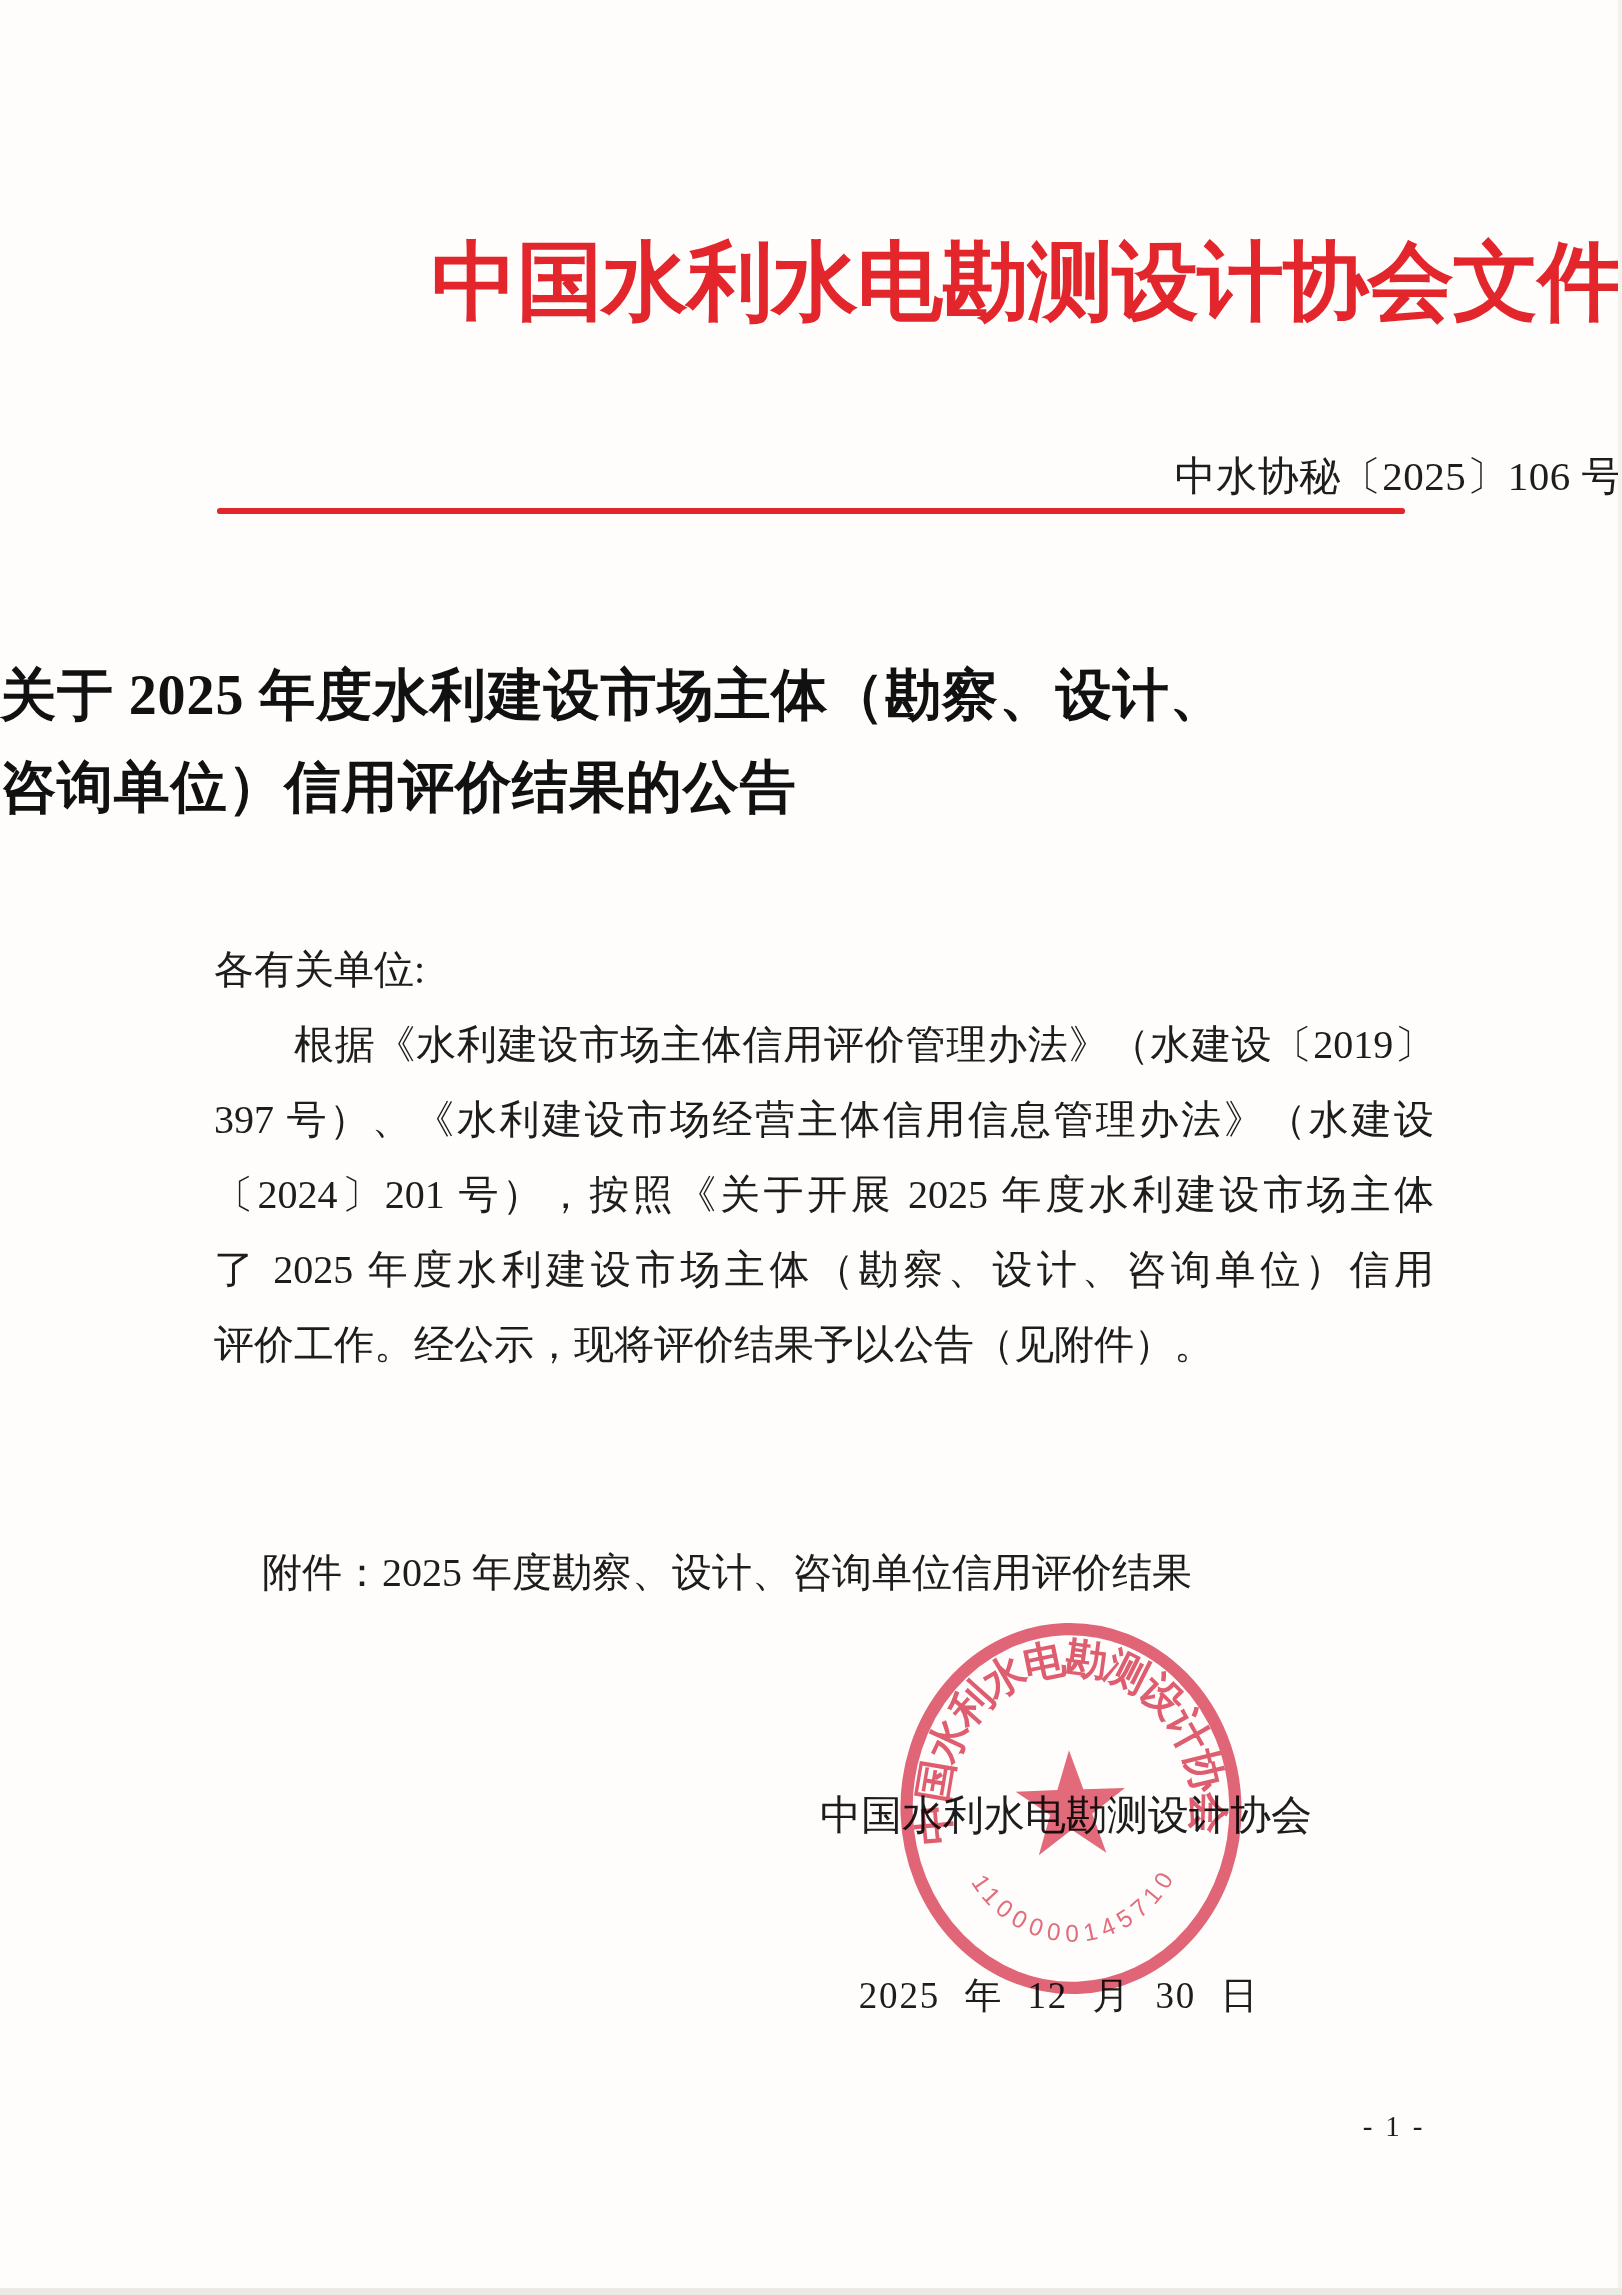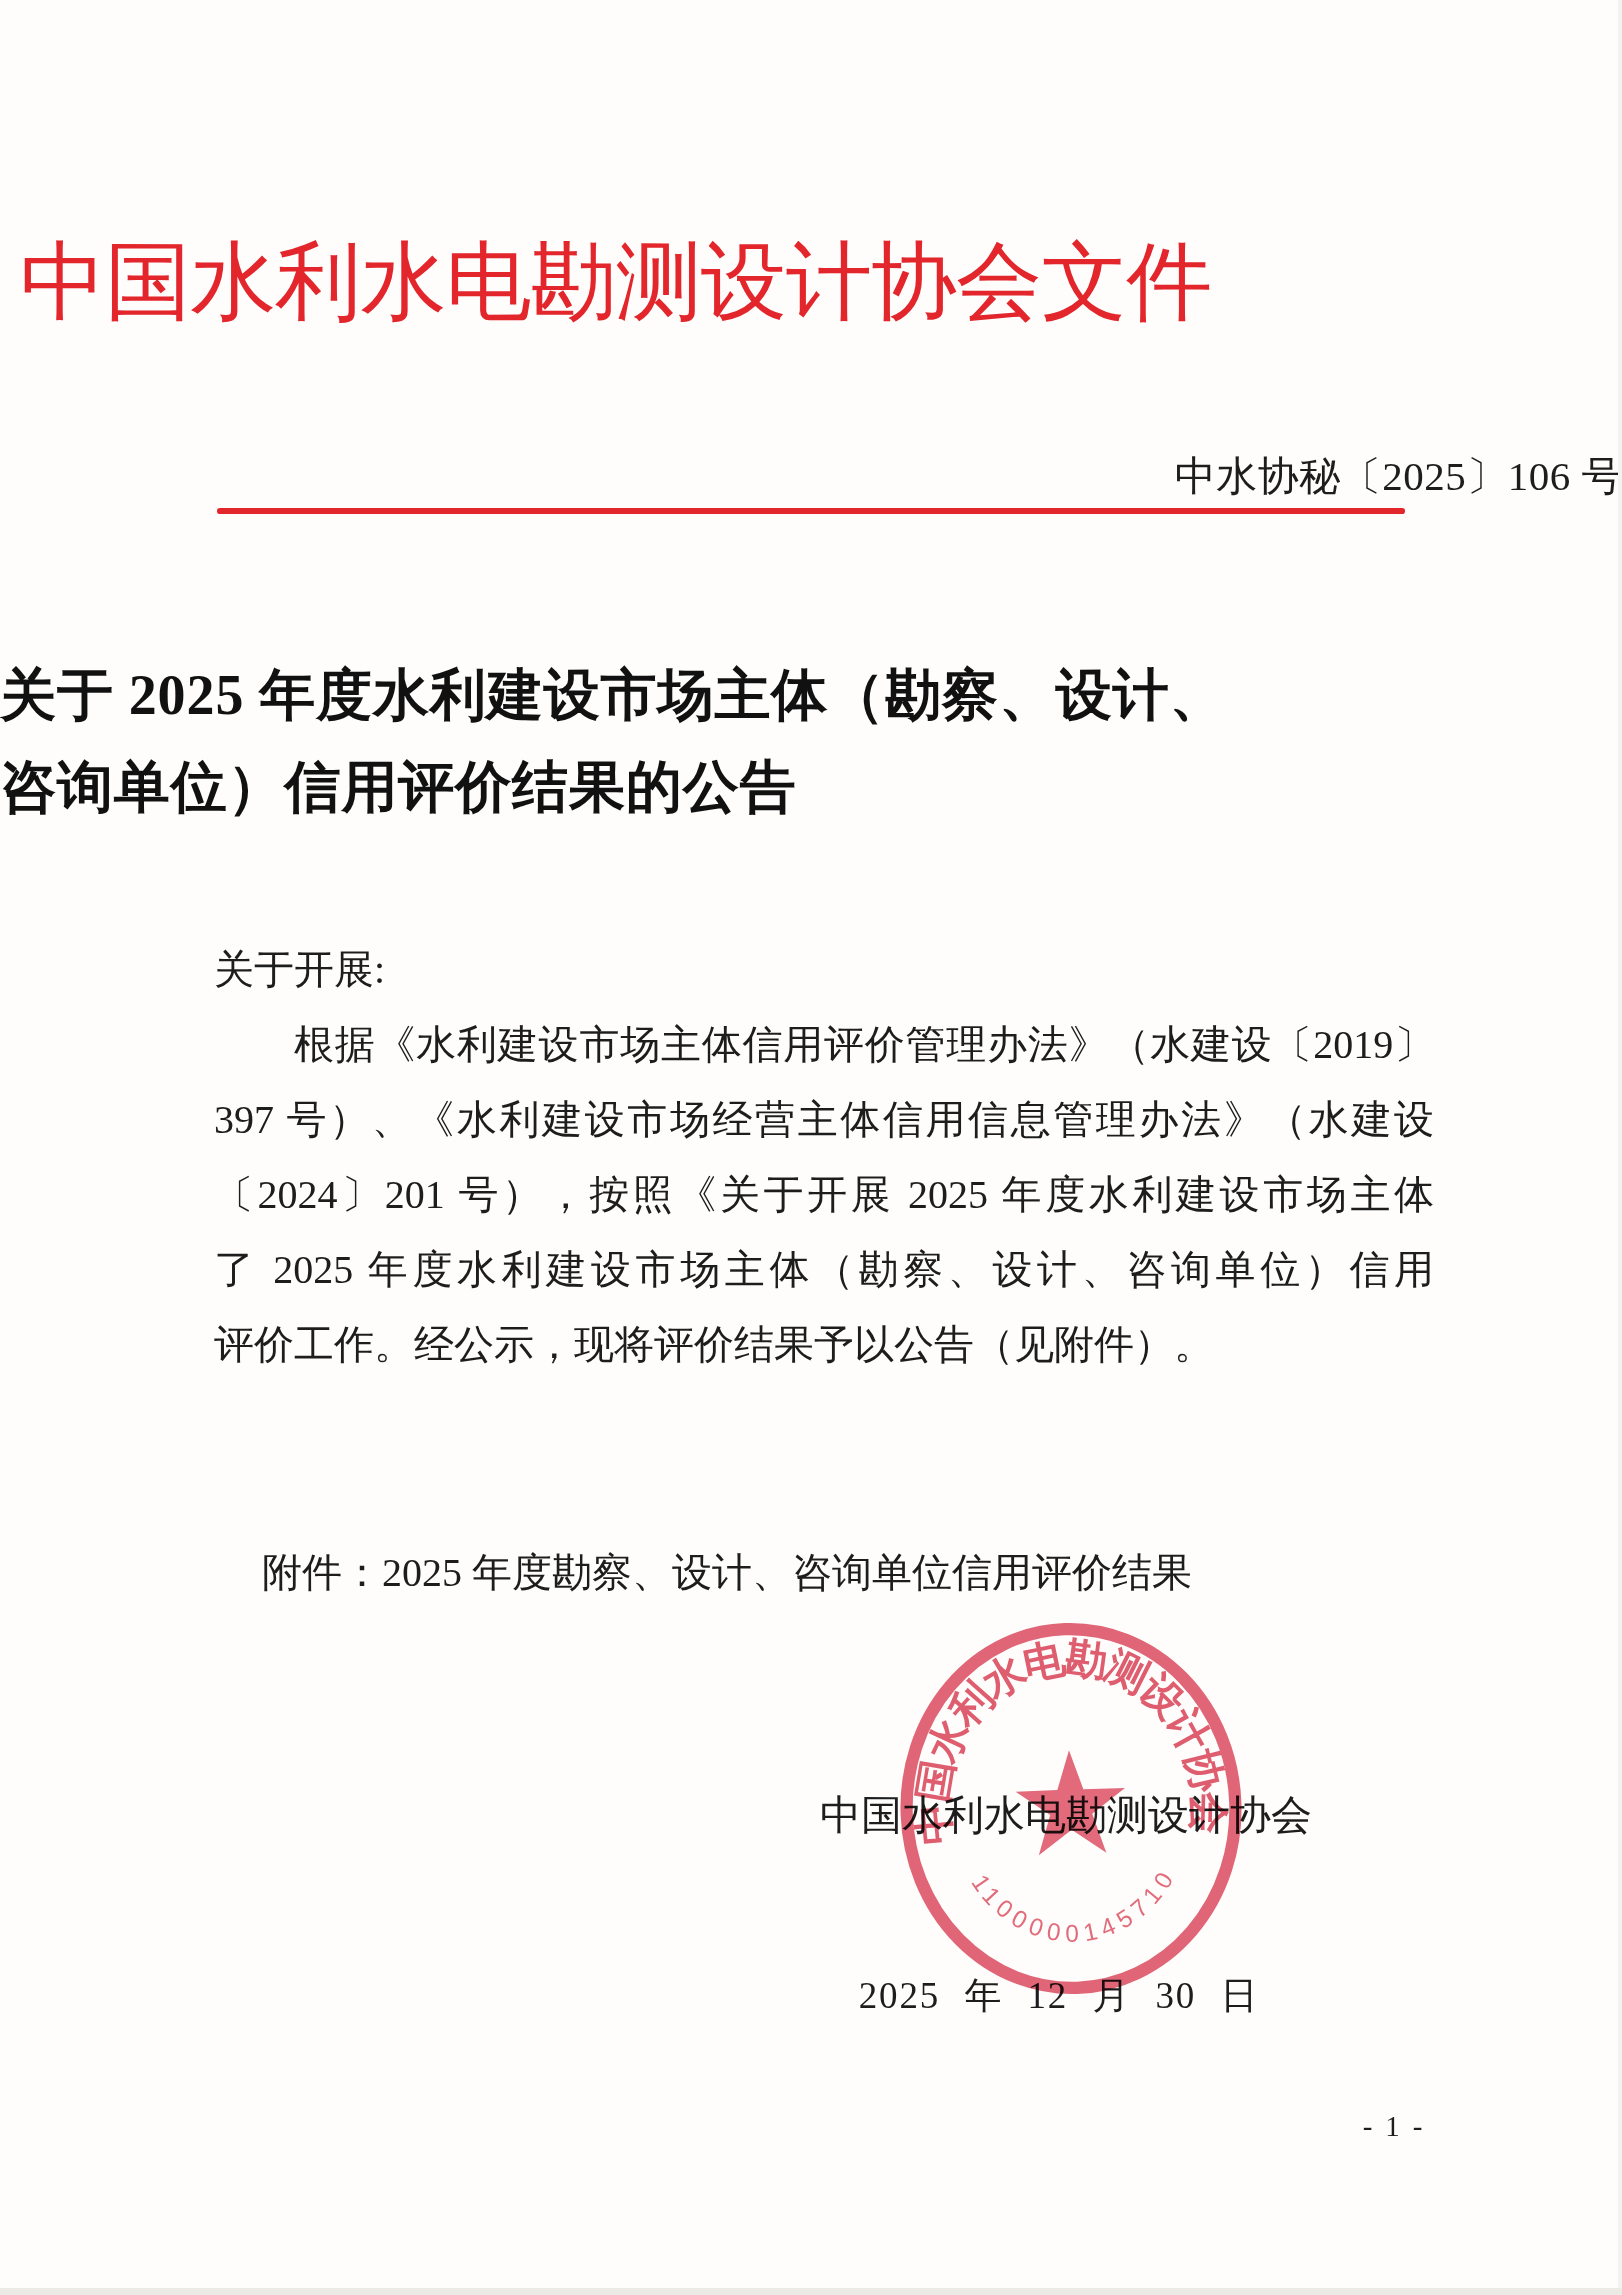--- a/index.html
+++ b/index.html
@@ -13,22 +13,22 @@
     background: #fefdfc;
     font-family: "Liberation Serif", "DejaVu Serif", serif;
     color: var(--text-black);
     overflow: hidden;
     position: relative;
   }
   .page { position: absolute; inset: 0; }
 
   .header-title {
     position: absolute; top: 239px; left: 0; right: 0;
-    text-align: left;
-    font-size: 86px; font-weight: normal;
+    text-align: right;
+    font-size: 86px; font-weight: bold;
     letter-spacing: -0.9px;
     line-height: 1;
     color: var(--header-red);
     white-space: nowrap;
     padding-left: 20px;
   }
   .doc-number {
     position: absolute; top: 456px; left: 0; right: 0;
     text-align: right;
     font-size: 41px; line-height: 1;
@@ -134,21 +134,21 @@
   <div class="doc-number">中水协秘〔2025〕106 号</div>
 
   <div class="red-line"></div>
 
   <div class="doc-title">
     <div>关于 2025 年度水利建设市场主体（勘察、设计、</div>
     <div>咨询单位）信用评价结果的公告</div>
   </div>
 
   <div class="body-block">
-    <div class="bline">关于开展:</div>
+    <div class="bline">各有关单位:</div>
     <div class="bline just indent">根据《水利建设市场主体信用评价管理办法》（水建设〔2019〕</div>
     <div class="bline just">397 号）、《水利建设市场经营主体信用信息管理办法》（水建设</div>
     <div class="bline just">〔2024〕201 号），按照《关于开展 2025 年度水利建设市场主体</div>
     <div class="bline just">了 2025 年度水利建设市场主体（勘察、设计、咨询单位）信用</div>
     <div class="bline">评价工作。经公示，现将评价结果予以公告（见附件）。</div>
   </div>
 
   <div class="attachment">附件：2025 年度勘察、设计、咨询单位信用评价结果</div>
 
   <div class="signature">中国水利水电勘测设计协会</div>

